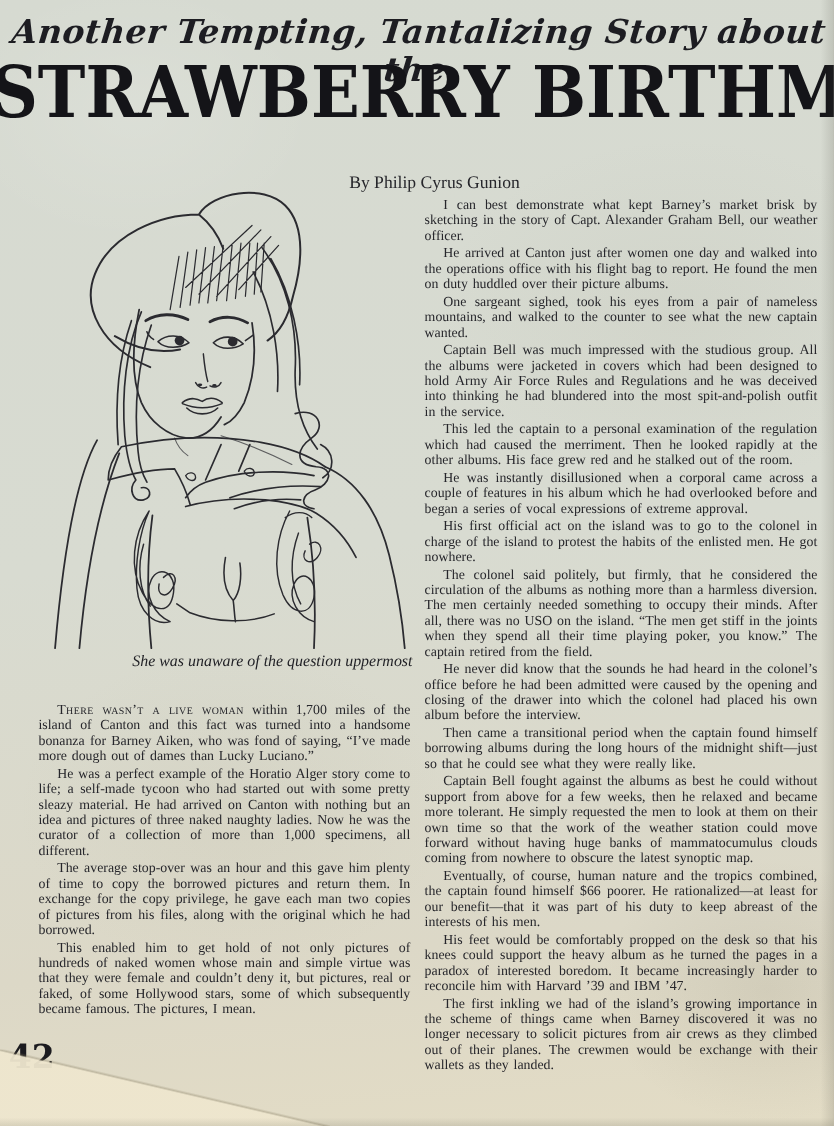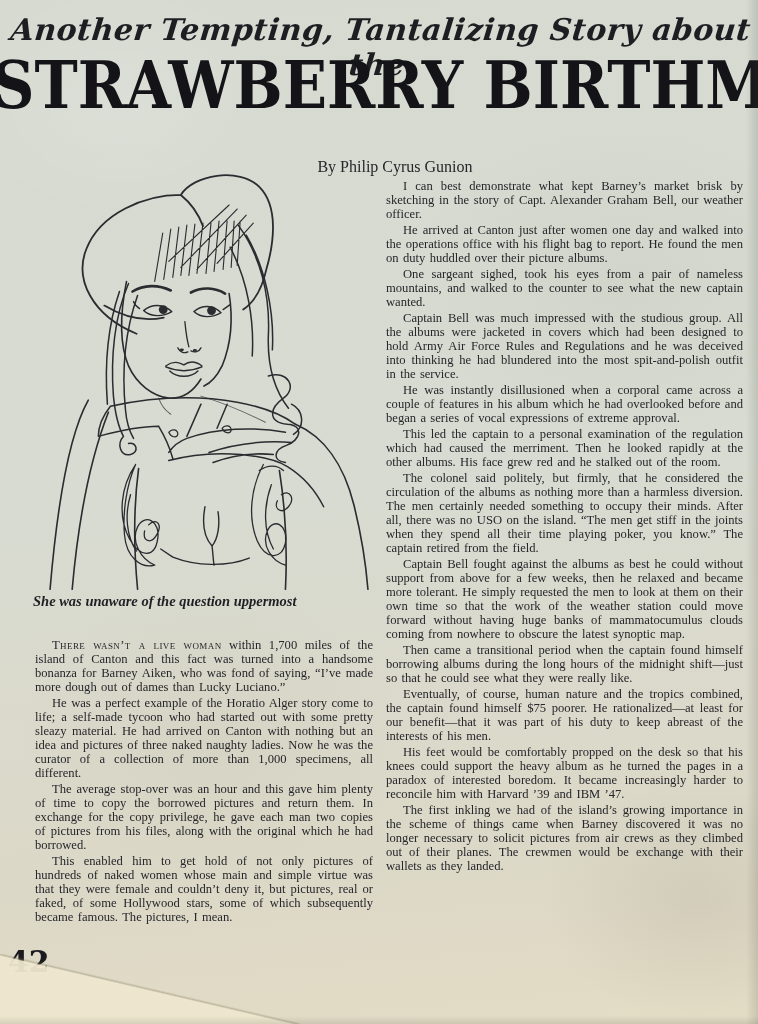--- a/index.html
+++ b/index.html
@@ -33,22 +33,22 @@
     transform:scale(1.02,1.14); transform-origin:center top;
   }
   .byline {
     position:absolute; top:158px; left:0; width:100%; text-align:center;
     font-size:16px; color:#26262b;padding-left:16px;
   }
   .illustration { position:absolute; left:40px; top:162px; width:338px; height:428px; margin:0; }
   .illustration svg { width:100%; height:100%; }
   .sketch { stroke:#2b2b30; fill:none; stroke-linecap:round; stroke-linejoin:round; }
   .caption {
-    position:absolute; left:33px; top:592px; width:342px; text-align:left;
-    font-weight:bold; font-style:italic; font-size:14.5px; line-height:19px; color:#1f1f24;
+    position:absolute; left:33px; top:592px; width:342px; text-align:right;
+    font-weight:normal; font-style:italic; font-size:14.5px; line-height:19px; color:#1f1f24;
   }
   .col {
     position:absolute; text-align:justify; font-size:12.6px; line-height:14px;
     word-spacing:1.2px; color:#26262b;
   }
   .col p { margin:2px; text-indent:17px; }
   .col-left  { left:33px;  top:636px; width:342px; }
   .col-right { left:384px; top:177px; width:361px; }
   .sc { font-variant:small-caps; letter-spacing:0.4px; }
   .page-number {
@@ -116,26 +116,28 @@
     <p>He was a perfect example of the Horatio Alger story come to life; a self-made tycoon who had started out with some pretty sleazy material. He had arrived on Canton with nothing but an idea and pictures of three naked naughty ladies. Now he was the curator of a collection of more than 1,000 specimens, all different.</p>
     <p>The average stop-over was an hour and this gave him plenty of time to copy the borrowed pictures and return them. In exchange for the copy privilege, he gave each man two copies of pictures from his files, along with the original which he had borrowed.</p>
     <p>This enabled him to get hold of not only pictures of hundreds of naked women whose main and simple virtue was that they were female and couldn’t deny it, but pictures, real or faked, of some Hollywood stars, some of which subsequently became famous. The pictures, I mean.</p>
   </div>
 
   <div class="col col-right">
     <p>I can best demonstrate what kept Barney’s market brisk by sketching in the story of Capt. Alexander Graham Bell, our weather officer.</p>
     <p>He arrived at Canton just after women one day and walked into the operations office with his flight bag to report. He found the men on duty huddled over their picture albums.</p>
     <p>One sargeant sighed, took his eyes from a pair of nameless mountains, and walked to the counter to see what the new captain wanted.</p>
     <p>Captain Bell was much impressed with the studious group. All the albums were jacketed in covers which had been designed to hold Army Air Force Rules and Regulations and he was deceived into thinking he had blundered into the most spit-and-polish outfit in the service.</p>
+    <p>This led the captain to a personal examination of the regulation which had caused the merriment. Then he looked rapidly at the other albums. His face grew red and he stalked out of the room.</p>
     <p>He was instantly disillusioned when a corporal came across a couple of features in his album which he had overlooked before and began a series of vocal expressions of extreme approval.</p>
-    <p>This led the captain to a personal examination of the regulation which had caused the merriment. Then he looked rapidly at the other albums. His face grew red and he stalked out of the room.</p>
+    <p>His first official act on the island was to go to the colonel in charge of the island to protest the habits of the enlisted men. He got nowhere.</p>
     <p>The colonel said politely, but firmly, that he considered the circulation of the albums as nothing more than a harmless diversion. The men certainly needed something to occupy their minds. After all, there was no USO on the island. “The men get stiff in the joints when they spend all their time playing poker, you know.” The captain retired from the field.</p>
+    <p>He never did know that the sounds he had heard in the colonel’s office before he had been admitted were caused by the opening and closing of the drawer into which the colonel had placed his own album before the interview.</p>
+    <p>Then came a transitional period when the captain found himself borrowing albums during the long hours of the midnight shift—just so that he could see what they were really like.</p>
     <p>Captain Bell fought against the albums as best he could without support from above for a few weeks, then he relaxed and became more tolerant. He simply requested the men to look at them on their own time so that the work of the weather station could move forward without having huge banks of mammatocumulus clouds coming from nowhere to obscure the latest synoptic map.</p>
-    <p>Then came a transitional period when the captain found himself borrowing albums during the long hours of the midnight shift—just so that he could see what they were really like.</p>
-    <p>Eventually, of course, human nature and the tropics combined, the captain found himself $75 poorer. He rationalized—at least for our benefit—that it was part of his duty to keep abreast of the interests of his men.</p>
+    <p>Eventually, of course, human nature and the tropics combined, the captain found himself $66 poorer. He rationalized—at least for our benefit—that it was part of his duty to keep abreast of the interests of his men.</p>
     <p>His feet would be comfortably propped on the desk so that his knees could support the heavy album as he turned the pages in a paradox of interested boredom. It became increasingly harder to reconcile him with Harvard ’39 and IBM ’47.</p>
     <p>The first inkling we had of the island’s growing importance in the scheme of things came when Barney discovered it was no longer necessary to solicit pictures from air crews as they climbed out of their planes. The crewmen would be exchange with their wallets as they landed.</p>
   </div>
 
   <div class="page-number">42</div>
 
   <div class="fold"></div>
   <div class="edge-right"></div>
   <div class="edge-bottom"></div>
 

